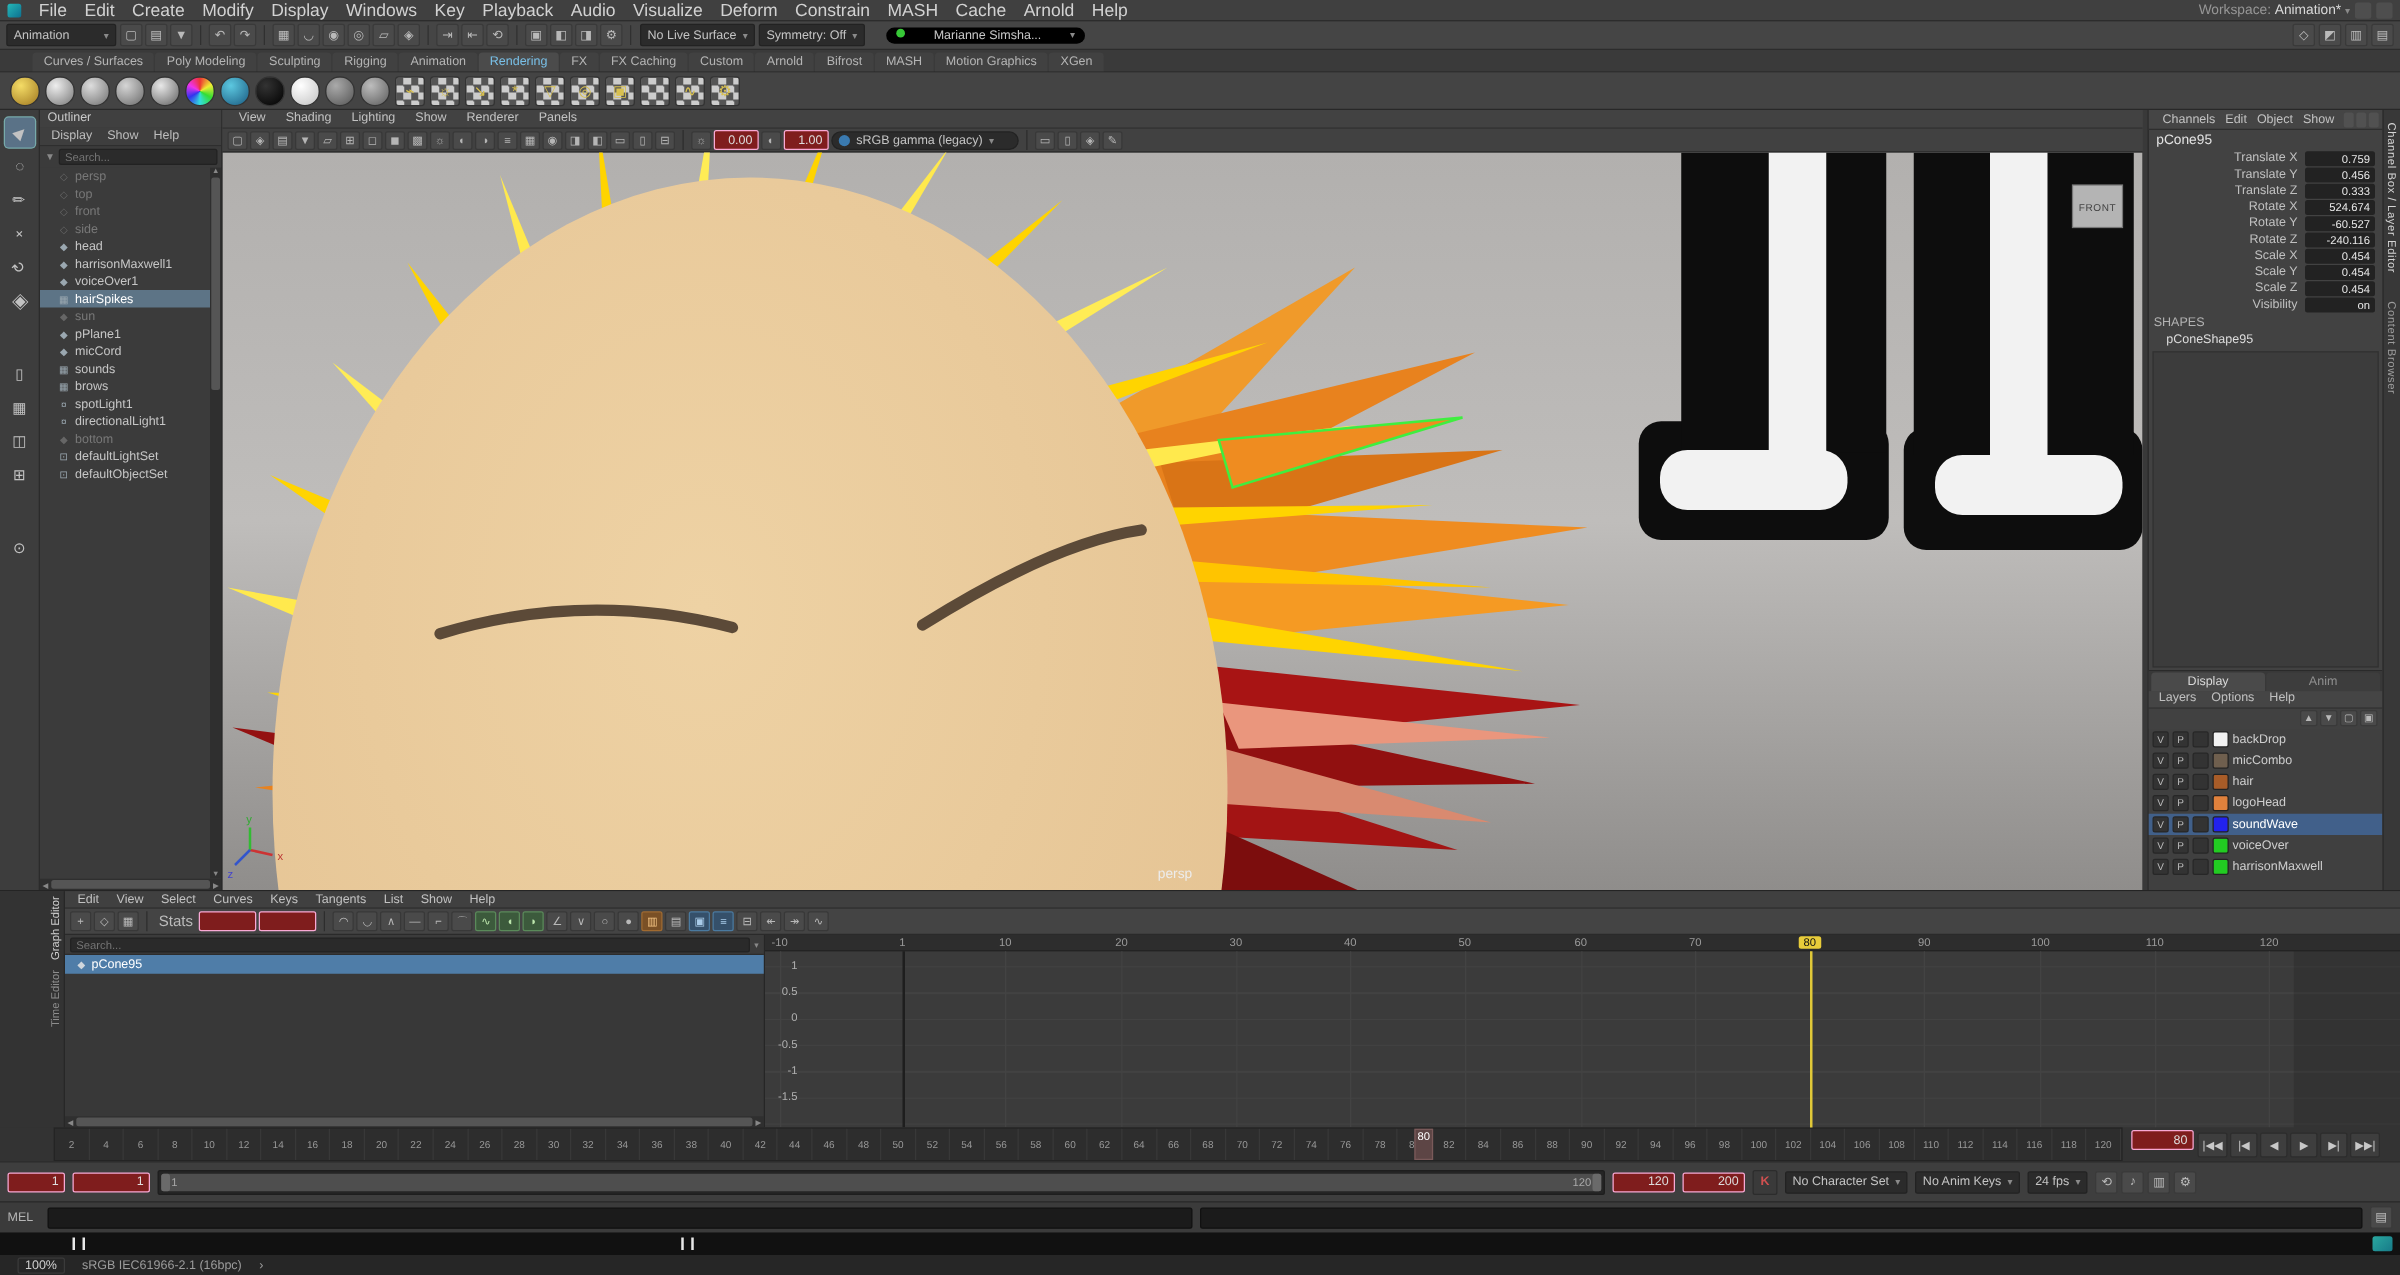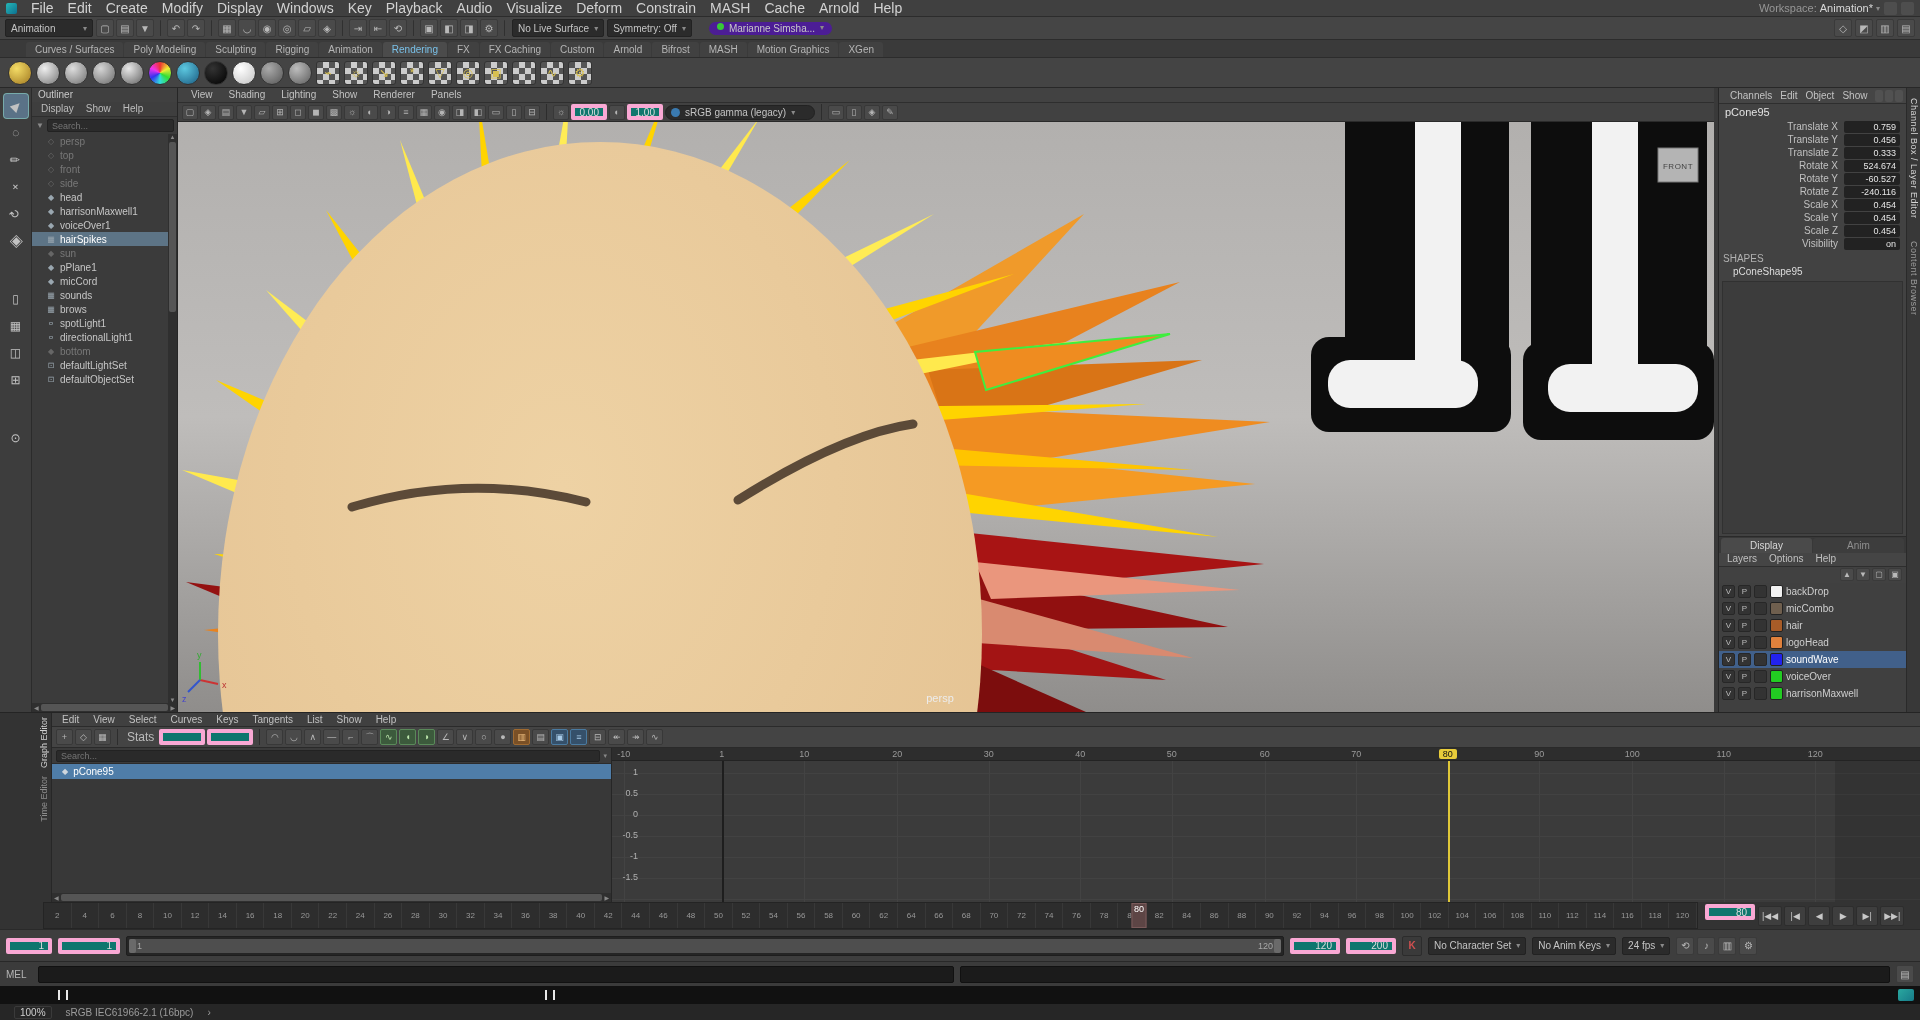--- a/index.html
+++ b/index.html
@@ -3,33 +3,33 @@
 <meta charset="utf-8">
 <style>
   *{box-sizing:border-box;margin:0;padding:0}
   body{background:#222;font-family:"Liberation Sans",sans-serif;user-select:none}
   .app{position:relative;width:1920px;height:1020px;overflow:hidden;background:#373737;color:#c8c8c8;font-size:11px}
   .flex{display:flex;align-items:center}
   .ibox{width:18px;height:18px;background:#4a4a4a;border:1px solid #3a3a3a;border-radius:2px;display:flex;align-items:center;justify-content:center;font-size:10px;color:#b9b9b9;flex:none}
   .sepv{width:1px;height:16px;background:#2d2d2d;margin:0 4px;flex:none}
   .dd{background:#2b2b2b;border:1px solid #222;border-radius:2px;height:18px;display:flex;align-items:center;padding:0 5px;gap:5px;color:#c4c4c4;font-size:10px}
   .dd .car{color:#8a8a8a;font-size:8px}
-  .nfield{background:#0f766e;border:4px solid #f9a8d4;border-radius:2px;color:#ddd;font-size:10px;text-align:right;padding:0 4px;height:16px;font-family:"Liberation Sans",sans-serif}
+  .nfield{background:#7f1d1d;border:1px solid #f9a8d4;border-radius:2px;color:#ddd;font-size:10px;text-align:right;padding:0 4px;height:16px;font-family:"Liberation Sans",sans-serif}
   
   .menubar{position:absolute;left:0;top:0;right:0;height:17px;background:#404040;border-bottom:1px solid #2c2c2c;display:flex;align-items:center;padding:0 6px;z-index:5}
   .logo{width:11px;height:11px;border-radius:2px;background:linear-gradient(135deg,#25b8b8,#0d7090);margin-right:7px;flex:none}
   .menu-item{padding:0 7px;color:#d2d2d2;font-size:14px;line-height:17px}
   .ws-label{margin-left:auto;color:#969696}
   .ws-value{color:#d8d8d8;margin:0 3px}
   .mb-ico{width:13px;height:13px;background:#4e4e4e;border-radius:2px;margin-left:4px;display:flex;align-items:center;justify-content:center;font-size:8px;color:#aaa}
   
   .statusline{position:absolute;left:0;top:17px;right:0;height:23px;background:#454545;border-bottom:1px solid #2c2c2c;display:flex;align-items:center;padding:0 5px;gap:3px}
   .statusline .list{display:flex;align-items:center;gap:2px}
   .statusline .sep{width:1px;height:16px;background:#303030;border:none;margin:0 4px}
-  .user-chip{display:flex;gap:5px;margin-left:14px;background:#4c1d95;border-radius:9px;padding:1px 8px;font-size:10px}
+  .user-chip{display:flex;gap:23px;margin-left:14px;background:#000000;border-radius:9px;padding:1px 8px;font-size:10px}
   .user-dot{width:7px;height:7px;border-radius:50%;background:#37c837}
   .sl-right{margin-left:auto;display:flex;gap:3px}
   
   .shelf-tabs{position:absolute;left:0;top:40px;right:0;height:18px;background:#3a3a3a;border-bottom:1px solid #2c2c2c;display:flex;align-items:flex-end;padding:0 26px;gap:1px}
   .shelf-tab{padding:2px 9px;font-size:10px;color:#b5b5b5;background:#414141;border-radius:3px 3px 0 0}
   .shelf-tab.active{color:#79c0e8;background:#4b4b4b}
   .shelf-icons{position:absolute;left:0;top:58px;right:0;height:30px;background:#444;border-bottom:1px solid #282828;display:flex;align-items:center;padding:0 8px;gap:4px}
   .sico{width:24px;height:24px;border-radius:3px;flex:none;display:flex;align-items:center;justify-content:center;font-size:12px;color:#d8c050}
   .sico.ballk{border-radius:50%;border:1px solid #333}
   .sico.boxk{background:#3d3d3d;border:1px solid #333}

